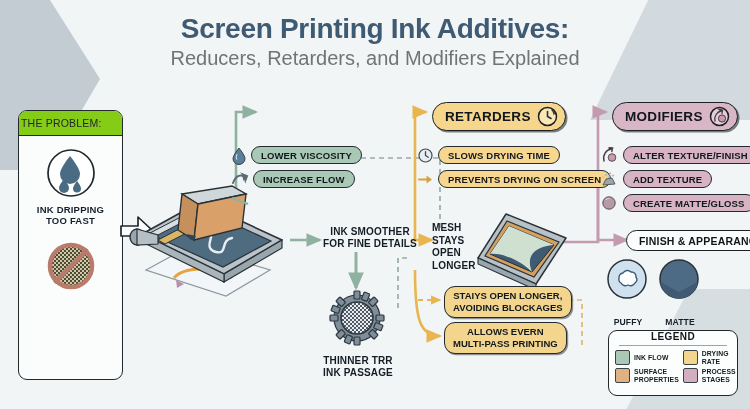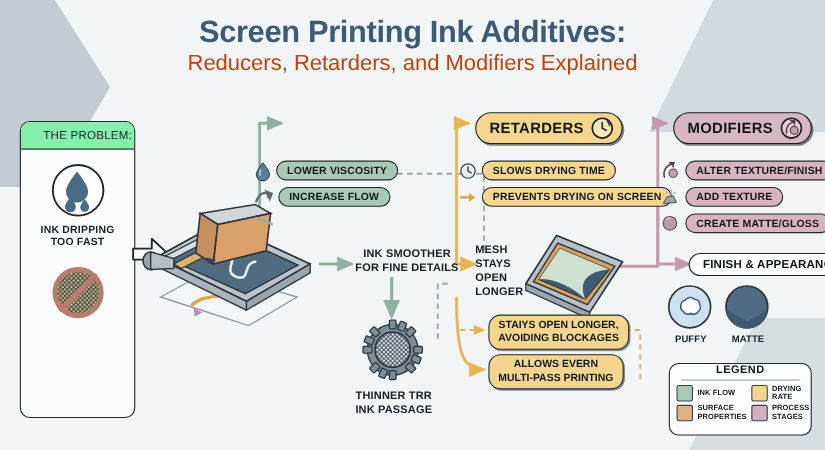--- a/index.html
+++ b/index.html
@@ -17,26 +17,26 @@
         clip-path:polygon(0% 0%,62% 0%,100% 48%,62% 100%,0% 100%);}
   .bg-tr{right:-30px;top:-60px;width:190px;height:180px;background:#ccd5da;
         clip-path:polygon(46% 0%,100% 0%,100% 100%,0% 100%);opacity:.85;}
   .bg-br{right:-20px;bottom:-70px;width:180px;height:190px;background:#ccd5da;
         clip-path:polygon(55% 0%,100% 0%,100% 100%,0% 100%);opacity:.75;}
 
   
   .title-wrap{position:absolute;left:0;top:14px;width:750px;text-align:center;}
   .title-main{font-size:28px;font-weight:bold;color:#3f5a73;letter-spacing:-.3px;
     font-family:"Liberation Sans", sans-serif;line-height:1.05;}
-  .title-sub{font-size:20px;color:#c2410c;margin-top:4px;line-height:1.1;}
+  .title-sub{font-size:20px;color:#737373;margin-top:4px;line-height:1.1;}
 
   
   .problem-panel{position:absolute;left:18px;top:110px;width:103px;height:268px;
     background:#fbfdfd;border:1.6px solid #23282b;border-radius:9px;overflow:hidden;}
-  .problem-head{background:#86efac;border-bottom:1.4px solid #23282b;padding:6px 2px 6px;text-align:right;}
+  .problem-head{background:#84cc16;border-bottom:1.4px solid #23282b;padding:6px 2px 6px;text-align:left;}
   .problem-head .l1{font-size:10.5px;color:#23282b;letter-spacing:.2px;}
   .problem-head .l2{font-size:12.5px;font-weight:bold;color:#10161a;letter-spacing:.2px;margin-top:1px;}
   .problem-item{text-align:center;margin-top:12px;}
   .problem-item .cap{font-size:9.5px;font-weight:bold;color:#16202a;line-height:1.15;margin-top:5px;letter-spacing:.2px;}
   .pi-icon{display:block;margin:0 auto;}
 
   
   .big-arrow{position:absolute;left:120px;top:214px;}
 
   
@@ -68,21 +68,21 @@
   .outline-pill{position:absolute;border:1.6px solid #1b2124;border-radius:13px;background:#fbfdfd;
     padding:3.5px 12px;font-size:10.5px;font-weight:bold;color:#10161a;letter-spacing:.2px;white-space:nowrap;}
 
   
   .flabel{position:absolute;font-size:10px;font-weight:bold;color:#151d24;line-height:1.2;letter-spacing:.15px;}
   .flabel.center{text-align:center;}
 
   
   .swatches{position:absolute;left:606px;top:258px;display:flex;gap:8px;}
   .sw{width:44px;text-align:center;}
-  .sw .cap{font-size:8.6px;font-weight:bold;color:#16202a;margin-top:3px;letter-spacing:.1px;}
+  .sw .cap{font-size:8.6px;font-weight:bold;color:#16202a;margin-top:17px;letter-spacing:.1px;}
 
   
   .legend{position:absolute;left:608px;top:330px;width:130px;height:66px;background:#fcfdfd;
     border:1.5px solid #23282b;border-radius:9px;padding:0 6px 5px;box-sizing:border-box;}
   .legend .lg-title{text-align:center;font-size:10px;font-weight:bold;color:#10161a;letter-spacing:.4px;}
   .legend .lg-rule{height:1px;background:#9aa5ab;margin:3px 4px 4px;}
   .legend .lg-grid{display:grid;grid-template-columns:1fr 1fr;gap:3px 4px;}
   .lg-item{display:flex;align-items:center;gap:4px;}
   .lg-sw{width:13px;height:13px;border:1.1px solid #3a4347;border-radius:2px;flex:none;}
   .lg-tx{font-size:6.8px;font-weight:bold;color:#121a1f;line-height:1.1;letter-spacing:.1px;}

